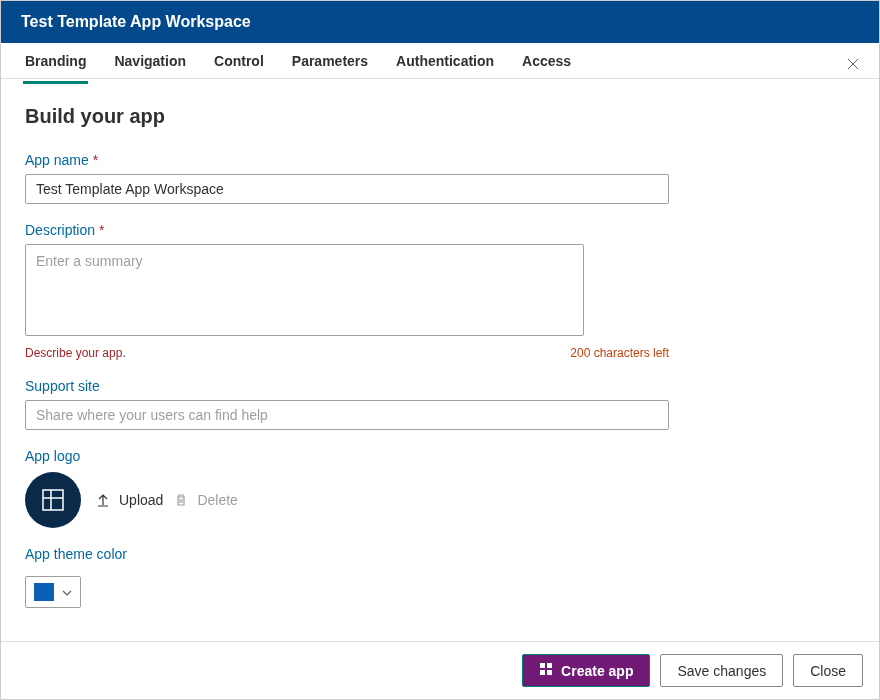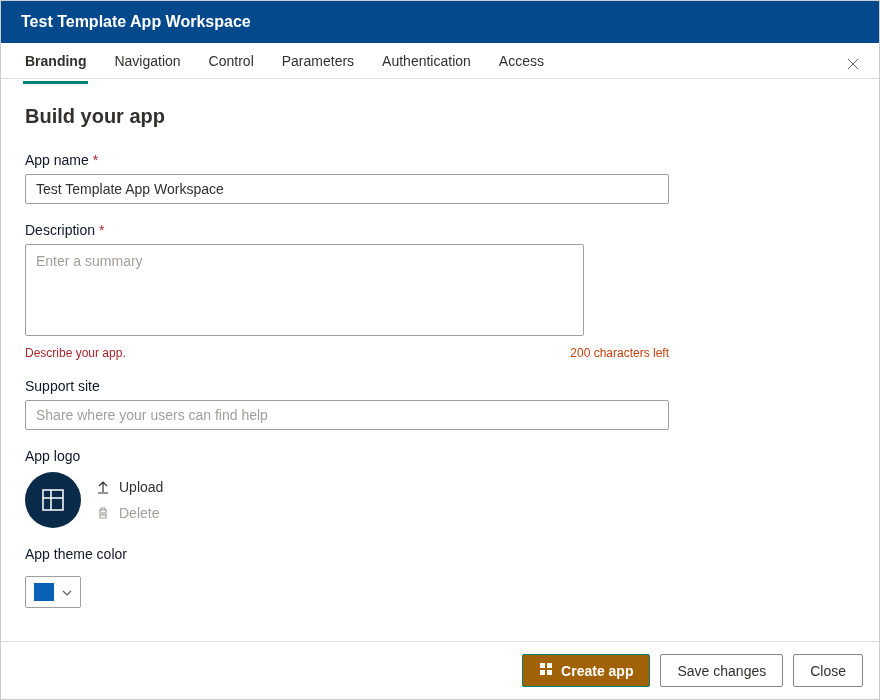--- a/index.html
+++ b/index.html
@@ -31,20 +31,21 @@
       gap: 28px;
       height: 36px;
       position: relative;
     }
     .tab {
       font-size: 14px;
       color: #323130;
       cursor: pointer;
       padding: 14px 0;
       position: relative;
+      font-weight: bold;
     }
     .tab.active {
       font-weight: 600;
       color: #323130;
     }
     .tab.active::after {
       content: "";
       position: absolute;
       bottom: -1px;
       left: -2px;
@@ -71,21 +72,21 @@
       font-size: 20px;
       font-weight: 600;
       color: #323130;
       margin-bottom: 24px;
     }
     .field-group {
       margin-bottom: 18px;
     }
     .field-label {
       font-size: 14px;
-      color: #0f172a;
+      color: #0369a1;
       margin-bottom: 6px;
       display: block;
     }
     .required::after {
       content: " *";
       color: #a4262c;
     }
     .text-input {
       width: 644px;
       padding: 6px 10px;
@@ -133,21 +134,21 @@
       width: 56px;
       height: 56px;
       border-radius: 50%;
       background: #0a2a4a;
       display: flex;
       align-items: center;
       justify-content: center;
     }
     .logo-actions {
       display: flex;
-      flex-direction: column;
+      flex-direction: row;
       gap: 10px;
     }
     .logo-action {
       display: flex;
       align-items: center;
       gap: 8px;
       font-size: 14px;
       cursor: pointer;
       background: none;
       border: none;
@@ -195,21 +196,21 @@
     .btn {
       padding: 7px 16px;
       font-size: 14px;
       border-radius: 2px;
       cursor: pointer;
       border: 1px solid #8a8886;
       background: #fff;
       color: #323130;
     }
     .btn-primary {
-      background: #a16207;
+      background: #701a75;
       border-color: #008272;
       color: #fff;
       font-weight: 600;
       display: inline-flex;
       align-items: center;
       gap: 8px;
     }
   </style>
 </head>
 <body>

